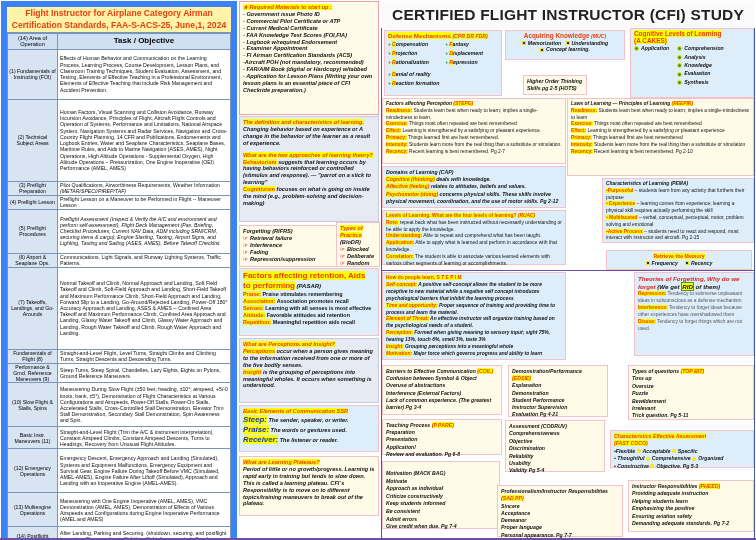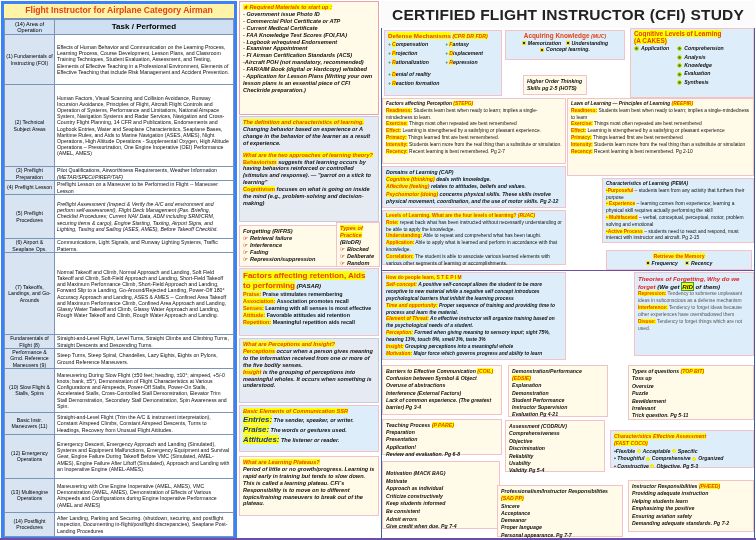--- a/index.html
+++ b/index.html
@@ -3,21 +3,21 @@
 <meta charset="utf-8">
 <style>
 *{box-sizing:border-box;margin:0;padding:0}
 body{width:756px;height:540px;overflow:hidden;background:#fff;font-family:"Liberation Sans",sans-serif;position:relative}
 .page{position:absolute;left:0;top:0;width:756px;height:540px;background:#fff}
 .hl{background:#ffff00}
 .it{font-style:italic}
 .b{font-weight:bold}
 
 
-.acs{position:absolute;left:1px;top:1px;width:236px;height:538px;border:3px solid #3b82f6;background:#fff}
+.acs{position:absolute;left:1px;top:1px;width:236px;height:538px;border:6px solid #3b82f6;background:#fff}
 .acs-title{background:#fff3a8;color:#e5410f;font-weight:bold;font-size:8.6px;line-height:11.5px;text-align:center;padding:1px 0 1px;border-bottom:1px solid #7a95b8}
 .acs-table{width:100%;border-collapse:collapse;table-layout:fixed}
 .acs-table td,.acs-table th{border:1px solid #7a95b8;vertical-align:middle}
 .acs-table th{background:#cfe0f3;font-size:5.6px;font-weight:normal;line-height:6.3px;padding:1px}
 .acs-table th.task{font-size:8px;font-weight:bold}
 .acs-table td.area{background:#d8e4f2;font-size:5.2px;line-height:6.3px;text-align:center;width:50px;padding:0 1px}
 .acs-table td.task{font-size:5.2px;line-height:6.2px;padding:0 2px;background:#fff;color:#111}
 
 
 .box{position:absolute;font-size:5.6px;line-height:6.9px;padding:2px 3px;font-style:italic;font-weight:bold;color:#111}
@@ -53,30 +53,31 @@
 .purple-line{position:absolute;background:#6b4ea5}
 </style>
 </head>
 <body>
 
 <div class="page">
 
   <div class="acs">
     <div class="acs-title">
       <div>Flight Instructor for Airplane Category Airman</div>
+      <div>Certification Standards, FAA-S-ACS-25, June,1, 2024</div>
     </div>
     <table class="acs-table">
       <colgroup>
           <col style="width:50px">
           <col>
         </colgroup>
       <tbody>
           <tr>
         <th>(14) Area of Operation</th>
-        <th class="task">Task / Performed</th>
+        <th class="task">Task / Objective</th>
       </tr>
       <tr style="height:50px">
             <td class="area">(1) Fundamentals of Instructing (FOI)</td>
             <td class="task">Effects of Human Behavior and Communication on the Learning Process, Learning Process, Course Development, Lesson Plans, and Classroom Training Techniques, Student Evaluation, Assessment, and Testing, Elements of Effective Teaching in a Professional Environment, Elements of Effective Teaching that include Risk Management and Accident Prevention.</td>
           </tr>
       <tr style="height:82px">
             <td class="area">(2) Technical Subject Areas</td>
             <td class="task">Human Factors, Visual Scanning and Collision Avoidance, Runway Incursion Avoidance, Principles of Flight, Aircraft Flight Controls and Operation of Systems, Performance and Limitations, National Airspace System, Navigation Systems and Radar Services, Navigation and Cross-Country Flight Planning, 14 CFR and Publications, Endorsements and Logbook Entries, Water and Seaplane Characteristics, Seaplane Bases, Maritime Rules, and Aids to Marine Navigation (ASES, AMES), Night Operations, High Altitude Operations - Supplemental Oxygen, High Altitude Operations – Pressurization, One Engine Inoperative (OEI) Performance (AMEL, AMES)</td>
           </tr>
       <tr style="height:14px">
@@ -179,23 +180,23 @@
   </div>
 
   <div class="box perc">
     <div><span style="background:#ffff00;color:#e5410f">What are Perceptions and Insight?</span></div>
     <div><span style="background:#ffff00;color:#e5410f">Perceptions</span><span> occur when a person gives meaning to the information received from one or more of the five bodily senses.</span></div>
     <div><span style="background:#ffff00;color:#e5410f">Insight</span><span> is the grouping of perceptions into meaningful wholes. It occurs when something is understood.</span></div>
   </div>
 
   <div class="box comm">
     <div><span style="background:#ffff00;color:#e5410f">Basic Elements of Communication SSR</span></div>
-    <div><span class="big">Entries:</span><span> The sender, speaker, or writer.</span></div>
+    <div><span class="big">Steep:</span><span> The sender, speaker, or writer.</span></div>
     <div><span class="big">Praise:</span><span> The words or gestures used.</span></div>
-    <div><span class="big">Attitudes:</span><span> The listener or reader.</span></div>
+    <div><span class="big">Receiver:</span><span> The listener or reader.</span></div>
   </div>
 
   <div class="box plat">
     <div><span style="background:#ffff00;color:#e5410f">What are Learning Plateaus?</span></div>
     <div>Period of little or no growth/progress. Learning is rapid early in training but tends to slow down. This is called a learning plateau. CFI´s Responsibility is to move on to different topics/training maneuvers to break out of the plateau.</div>
   </div>
 
   <div class="right"></div>
   <div class="main-title">CERTIFIED FLIGHT INSTRUCTOR  (CFI) STUDY GUIDE-1</div>
 

